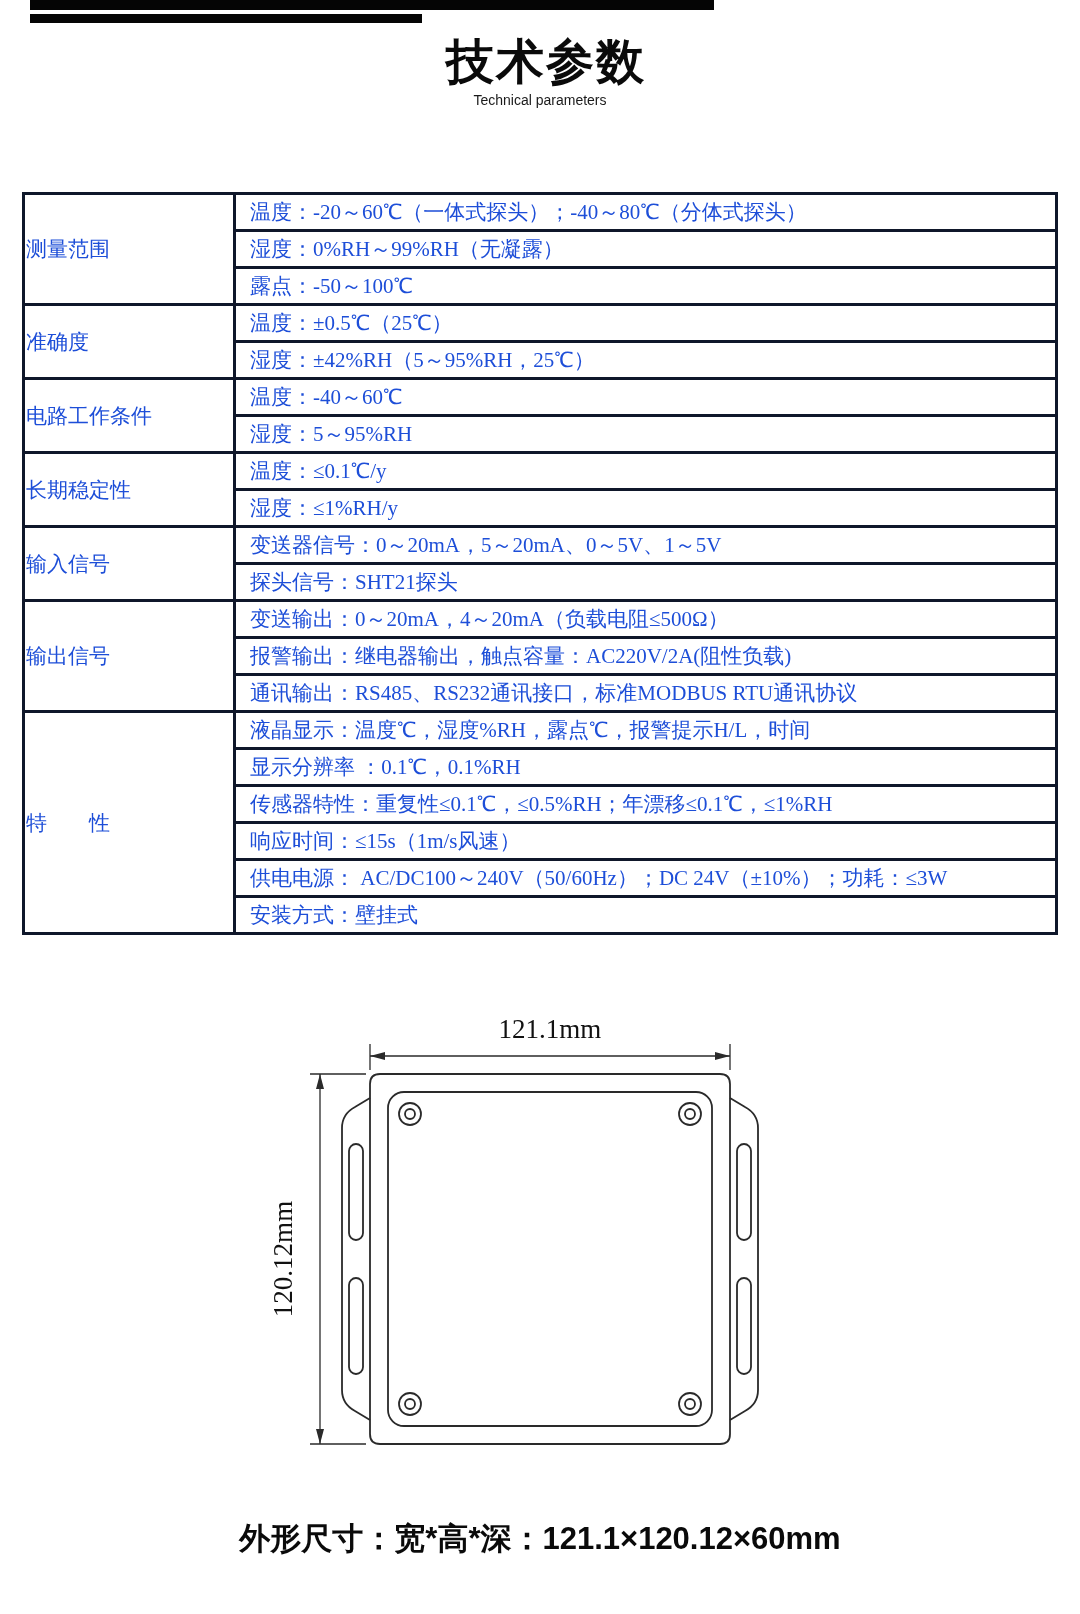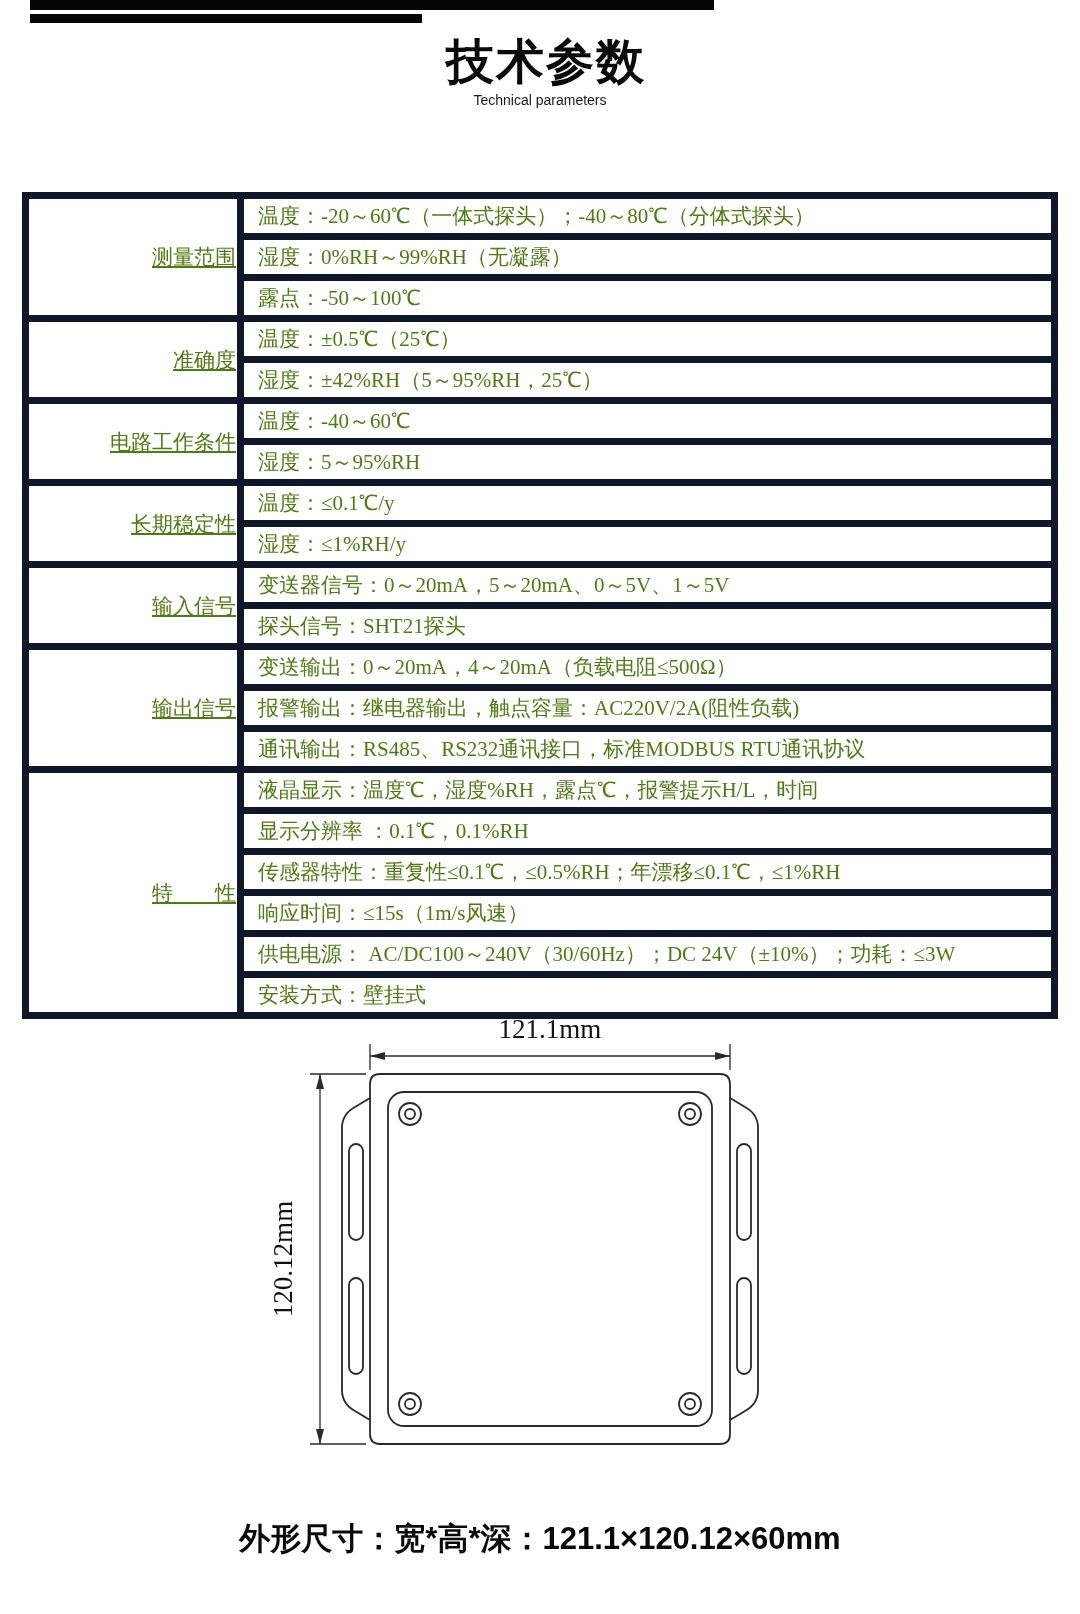--- a/index.html
+++ b/index.html
@@ -32,34 +32,33 @@
 
   
   table.spec {
     position: absolute; left: 22px; top: 192px;
     width: 1036px;
     border-collapse: collapse;
     table-layout: fixed;
     border: 2px solid #000;
   }
   table.spec td {
-    border: 7px solid #0f172a;
+    border: 3px solid #0f172a;
     height: 32px;
     font-family: "Liberation Serif", serif;
     font-size: 21px;
-    color: #4d7c0f;
+    color: #1d4ed8;
     overflow: hidden;
     white-space: nowrap;
   }
   td.lbl {
     width: 206px;
-    text-align: right;
+    text-align: left;
     vertical-align: middle;
     font-size: 22px;
-    text-decoration: underline;
   }
   td.val {
     padding-left: 14px;
     vertical-align: middle;
   }
 
   
   svg.drawing { position: absolute; left: 270px; top: 1012px; }
   svg.drawing text { font-family: "Liberation Serif", serif; }
 
@@ -144,21 +143,21 @@
     <tr>
         <td class="val">显示分辨率 ：0.1℃，0.1%RH</td>
       </tr>
     <tr>
         <td class="val">传感器特性：重复性≤0.1℃，≤0.5%RH；年漂移≤0.1℃，≤1%RH</td>
       </tr>
     <tr>
         <td class="val">响应时间：≤15s（1m/s风速）</td>
       </tr>
     <tr>
-        <td class="val">供电电源： AC/DC100～240V（30/60Hz）；DC 24V（±10%）；功耗：≤3W</td>
+        <td class="val">供电电源： AC/DC100～240V（50/60Hz）；DC 24V（±10%）；功耗：≤3W</td>
       </tr>
     <tr>
         <td class="val">安装方式：壁挂式</td>
       </tr>
   </tbody>
 </table>
 
 <svg class="drawing" width="540" height="480" viewBox="0 0 540 480">
 
   <g stroke="#2a2a2a" fill="none" stroke-width="1.3">

